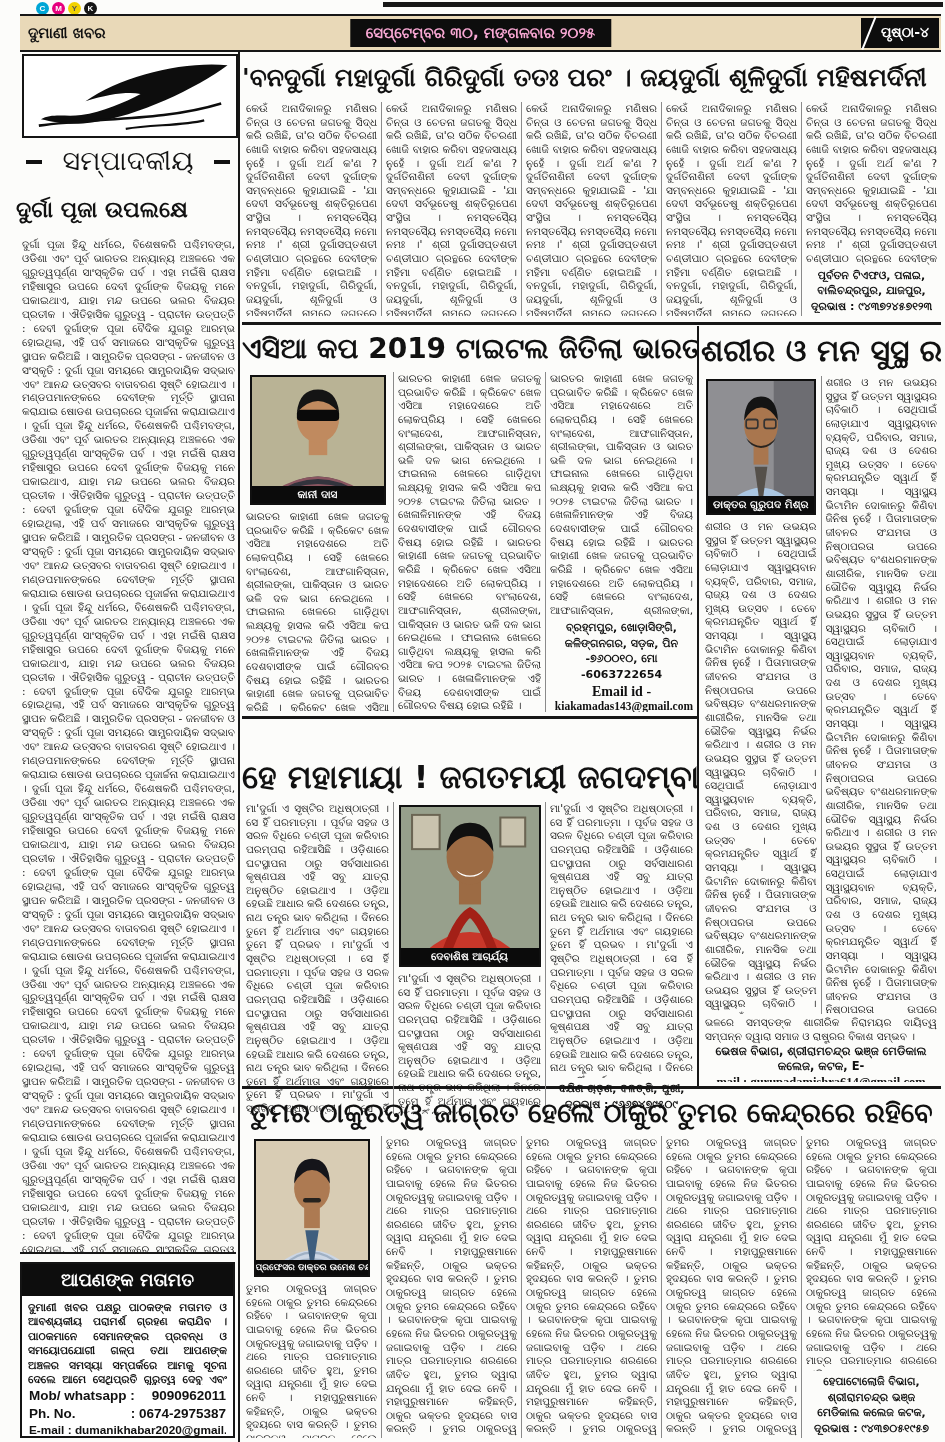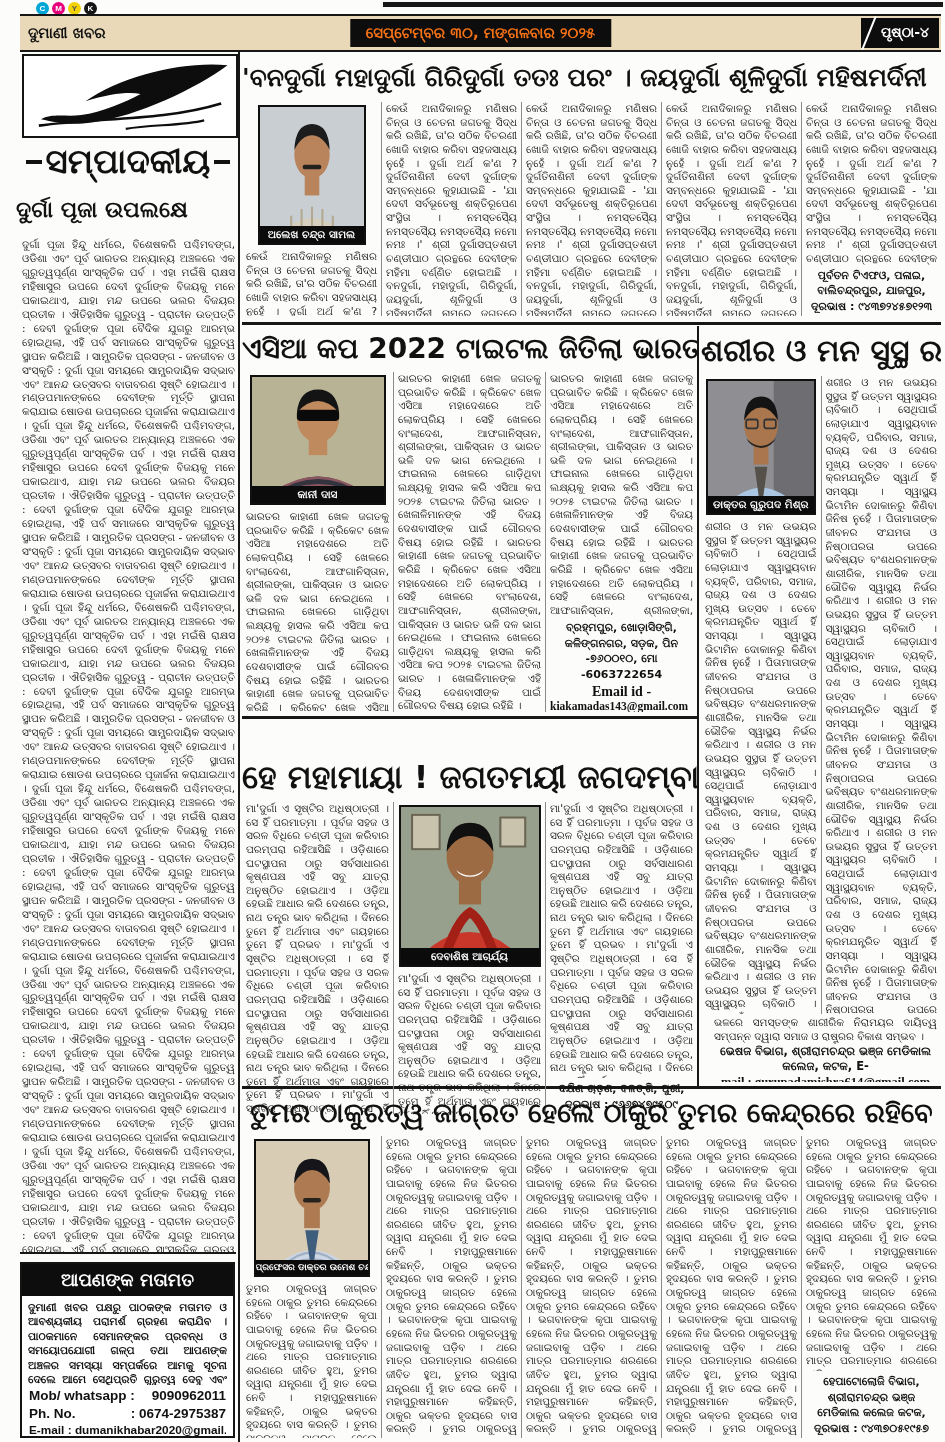--- a/index.html
+++ b/index.html
@@ -12,33 +12,33 @@
   .regmarks{position:absolute;left:36px;top:2px;display:flex;gap:3px;}
   .regmark{width:13px;height:13px;border-radius:50%;color:#fff;font-size:8px;line-height:13px;
     text-align:center;font-weight:bold;font-family:"Liberation Sans",sans-serif;}
   .regmark.c{background:#00a6d6;} .regmark.m{background:#e6007e;}
   .regmark.y{background:#f2d200;color:#555;} .regmark.k{background:#151515;}
   .toprule{position:absolute;left:383px;top:2px;width:560px;height:5px;background:#171717;}
   
   .masthead{position:absolute;left:20px;top:14px;width:921px;height:34px;background:#e9d9b8;
     border-top:2px solid #161616;border-bottom:2px solid #161616;display:flex;align-items:center;}
   .mast-left{font-weight:bold;font-size:15px;padding-left:8px;white-space:nowrap;}
-  .mast-date{position:absolute;left:50%;transform:translateX(-50%);background:#0d0d0d;color:#f97316;
+  .mast-date{position:absolute;left:50%;transform:translateX(-50%);background:#0d0d0d;color:#f9a8d4;
     font-weight:bold;font-size:15px;padding:5px 16px;white-space:nowrap;}
   .mast-page{position:absolute;right:2px;top:2px;bottom:2px;background:#0d0d0d;color:#fff;
     font-weight:bold;font-size:14px;padding:6px 10px 0 20px;white-space:nowrap;}
   .mast-page::before{content:"";position:absolute;left:7px;top:-3px;width:2px;height:36px;
     background:#fff;transform:rotate(22deg);}
   
   .vline,.hline{position:absolute;background:#171717;}
   
   .quill-box{position:absolute;left:22px;top:54px;width:212px;height:80px;border:2px solid #141414;background:#fff;}
   .quill-box svg{width:100%;height:100%;display:block;}
   .ed-title{position:absolute;left:22px;top:138px;width:212px;height:46px;text-align:center;
-    font-weight:bold;font-size:34px;line-height:46px;white-space:nowrap;overflow:hidden;}
+    font-weight:normal;font-size:27px;line-height:46px;white-space:nowrap;overflow:hidden;}
   .ed-dash{position:absolute;top:160px;width:16px;height:4px;background:#111;}
   .ed-head{position:absolute;left:16px;top:188px;width:213px;height:44px;font-weight:bold;
     font-size:22px;line-height:44px;white-space:nowrap;overflow:hidden;}
   .ed-body{position:absolute;left:22px;top:238px;width:213px;height:1014px;
     font-size:10.5px;line-height:1.33;text-align:justify;overflow:hidden;}
   
   .opinion{position:absolute;left:20px;top:1262px;width:215px;height:176px;border:2px solid #141414;
     background:#fff;box-sizing:border-box;}
   .opinion-title{background:#0d0d0d;color:#fff;text-align:center;font-weight:bold;font-size:18px;
     padding:5px 0;white-space:nowrap;overflow:hidden;}
@@ -49,23 +49,23 @@
   .contact .email{font-size:11.8px;white-space:nowrap;overflow:hidden;}
   
   .article{position:absolute;overflow:hidden;}
   .headline{margin:0;font-weight:bold;text-align:center;white-space:nowrap;overflow:hidden;}
   .cols{display:flex;align-items:stretch;}
   .col{flex:1;display:flex;flex-direction:column;padding:0 4px;border-right:1px solid #8a8a8a;min-width:0;}
   .col:last-child{border-right:none;}
   .fill-text{flex:1;min-height:0;overflow:hidden;font-size:10.5px;line-height:1.3;text-align:justify;}
   .signoff{font-weight:bold;text-align:center;font-size:11px;line-height:1.4;padding:3px 0 2px;overflow:hidden;}
   .email-label{font-family:"Liberation Serif",serif;font-weight:bold;font-size:14px;text-align:center;}
-  .email-addr{font-family:"Liberation Serif",serif;font-weight:bold;font-size:11.5px;text-align:left;
+  .email-addr{font-family:"Liberation Serif",serif;font-weight:bold;font-size:11.5px;text-align:right;
     white-space:nowrap;overflow:hidden;}
-  .art-footer{padding:2px 4px 0;font-size:10.5px;text-align:justify;line-height:1.32;overflow:hidden;margin-left:9px;}
+  .art-footer{padding:2px 4px 0;font-size:10.5px;text-align:justify;line-height:1.32;overflow:hidden;}
   .art-footer .bold{font-weight:bold;text-align:center;font-size:11.5px;}
   .art-footer .bold-email{font-family:"Liberation Serif",serif;font-weight:bold;font-size:12.5px;text-align:center;
     white-space:nowrap;overflow:hidden;}
   
   .photo{border:2px solid #101010;margin:3px auto 5px;position:relative;background:#bbb;flex-shrink:0;}
   .photo svg{display:block;width:100%;height:100%;}
   .photo figcaption{position:absolute;left:0;right:0;bottom:0;background:#0b0b0b;color:#fff;
     font-size:10.5px;font-weight:bold;text-align:center;padding:2px 0;white-space:nowrap;overflow:hidden;}
   figure{margin:0;}
 </style>
@@ -119,52 +119,40 @@
       <span>: 0674-2975387</span>
     </div>
     <div class="email">E-mail : dumanikhabar2020@gmail.com</div>
   </div>
 </div>
 
 <section class="article" style="left:242px;top:54px;width:699px;height:266px;">
   <h2 class="headline" style="font-size:25px;height:48px;line-height:48px;">'ବନଦୁର୍ଗା ମହାଦୁର୍ଗା ଗିରିଦୁର୍ଗା ତତଃ ପରଂ । ଜୟଦୁର୍ଗା ଶୂଳିଦୁର୍ଗା ମହିଷମର୍ଦିନୀ ।'</h2>
   <div class="cols" style="height:214px;">
     <div class="col">
-      <figure class="photo" style="width:104px;height:136px;">
-        <svg viewBox="0 0 100 120" preserveAspectRatio="none">
-          <rect width="100" height="120" fill="#c9ced2"></rect>
-          <path d="M12 120 Q50 76 88 120 Z" fill="#d6cfc0"></path>
-          <path d="M30 120 V96 M40 120 V90 M50 120 V88 M60 120 V90 M70 120 V96" stroke="#b3a98f" stroke-width="2"></path>
-          <rect x="43" y="60" width="14" height="18" fill="#b9835c"></rect>
-          <ellipse cx="50" cy="42" rx="17" ry="21" fill="#b9835c"></ellipse>
-          <path d="M33 38 Q34 15 50 15 Q66 15 67 38 Q60 25 50 25 Q40 25 33 38 Z" fill="#1c1c1c"></path>
-          <rect x="41" y="51" width="18" height="4" rx="2" fill="#24201d"></rect>
-        </svg>
-        <figcaption>ଅଲେଖ ଚନ୍ଦ୍ର ସାମଲ</figcaption>
-      </figure>
       <div class="fill-text">କେଉଁ ଅନାଦିକାଳରୁ ମଣିଷର ଚିନ୍ତା ଓ ଚେତନା ଜଗତକୁ ସିଦ୍ଧ କରି ରଖିଛି, ତା'ର ସଠିକ ବିଚରଣୀ ଖୋଜି ବାହାର କରିବା ସହଜସାଧ୍ୟ ନୁହେଁ । ଦୁର୍ଗା ଅର୍ଥ କ'ଣ ? ଦୁର୍ଗତିନାଶିନୀ ଦେବୀ ଦୁର୍ଗାଙ୍କ ସମ୍ବନ୍ଧରେ କୁହାଯାଇଛି - 'ଯା ଦେବୀ ସର୍ବଭୂତେଷୁ ଶକ୍ତିରୂପେଣ ସଂସ୍ଥିତା । ନମସ୍ତସ୍ୟୈ ନମସ୍ତସ୍ୟୈ ନମସ୍ତସ୍ୟୈ ନମୋ ନମଃ ।' ଶ୍ରୀ ଦୁର୍ଗାସପ୍ତଶତୀ ଚଣ୍ଡୀପାଠ ଗ୍ରନ୍ଥରେ ଦେବୀଙ୍କ ମହିମା ବର୍ଣ୍ଣିତ ହୋଇଅଛି । ବନଦୁର୍ଗା, ମହାଦୁର୍ଗା, ଗିରିଦୁର୍ଗା, ଜୟଦୁର୍ଗା, ଶୂଳିଦୁର୍ଗା ଓ ମହିଷମର୍ଦିନୀ ନାମରେ ଜଗତରେ ବିଖ୍ୟାତ ।</div>
     </div>
     <div class="col">
         <div class="fill-text">କେଉଁ ଅନାଦିକାଳରୁ ମଣିଷର ଚିନ୍ତା ଓ ଚେତନା ଜଗତକୁ ସିଦ୍ଧ କରି ରଖିଛି, ତା'ର ସଠିକ ବିଚରଣୀ ଖୋଜି ବାହାର କରିବା ସହଜସାଧ୍ୟ ନୁହେଁ । ଦୁର୍ଗା ଅର୍ଥ କ'ଣ ? ଦୁର୍ଗତିନାଶିନୀ ଦେବୀ ଦୁର୍ଗାଙ୍କ ସମ୍ବନ୍ଧରେ କୁହାଯାଇଛି - 'ଯା ଦେବୀ ସର୍ବଭୂତେଷୁ ଶକ୍ତିରୂପେଣ ସଂସ୍ଥିତା । ନମସ୍ତସ୍ୟୈ ନମସ୍ତସ୍ୟୈ ନମସ୍ତସ୍ୟୈ ନମୋ ନମଃ ।' ଶ୍ରୀ ଦୁର୍ଗାସପ୍ତଶତୀ ଚଣ୍ଡୀପାଠ ଗ୍ରନ୍ଥରେ ଦେବୀଙ୍କ ମହିମା ବର୍ଣ୍ଣିତ ହୋଇଅଛି । ବନଦୁର୍ଗା, ମହାଦୁର୍ଗା, ଗିରିଦୁର୍ଗା, ଜୟଦୁର୍ଗା, ଶୂଳିଦୁର୍ଗା ଓ ମହିଷମର୍ଦିନୀ ନାମରେ ଜଗତରେ ବିଖ୍ୟାତ ।</div>
       </div>
     <div class="col">
         <div class="fill-text">କେଉଁ ଅନାଦିକାଳରୁ ମଣିଷର ଚିନ୍ତା ଓ ଚେତନା ଜଗତକୁ ସିଦ୍ଧ କରି ରଖିଛି, ତା'ର ସଠିକ ବିଚରଣୀ ଖୋଜି ବାହାର କରିବା ସହଜସାଧ୍ୟ ନୁହେଁ । ଦୁର୍ଗା ଅର୍ଥ କ'ଣ ? ଦୁର୍ଗତିନାଶିନୀ ଦେବୀ ଦୁର୍ଗାଙ୍କ ସମ୍ବନ୍ଧରେ କୁହାଯାଇଛି - 'ଯା ଦେବୀ ସର୍ବଭୂତେଷୁ ଶକ୍ତିରୂପେଣ ସଂସ୍ଥିତା । ନମସ୍ତସ୍ୟୈ ନମସ୍ତସ୍ୟୈ ନମସ୍ତସ୍ୟୈ ନମୋ ନମଃ ।' ଶ୍ରୀ ଦୁର୍ଗାସପ୍ତଶତୀ ଚଣ୍ଡୀପାଠ ଗ୍ରନ୍ଥରେ ଦେବୀଙ୍କ ମହିମା ବର୍ଣ୍ଣିତ ହୋଇଅଛି । ବନଦୁର୍ଗା, ମହାଦୁର୍ଗା, ଗିରିଦୁର୍ଗା, ଜୟଦୁର୍ଗା, ଶୂଳିଦୁର୍ଗା ଓ ମହିଷମର୍ଦିନୀ ନାମରେ ଜଗତରେ ବିଖ୍ୟାତ ।</div>
       </div>
     <div class="col">
         <div class="fill-text">କେଉଁ ଅନାଦିକାଳରୁ ମଣିଷର ଚିନ୍ତା ଓ ଚେତନା ଜଗତକୁ ସିଦ୍ଧ କରି ରଖିଛି, ତା'ର ସଠିକ ବିଚରଣୀ ଖୋଜି ବାହାର କରିବା ସହଜସାଧ୍ୟ ନୁହେଁ । ଦୁର୍ଗା ଅର୍ଥ କ'ଣ ? ଦୁର୍ଗତିନାଶିନୀ ଦେବୀ ଦୁର୍ଗାଙ୍କ ସମ୍ବନ୍ଧରେ କୁହାଯାଇଛି - 'ଯା ଦେବୀ ସର୍ବଭୂତେଷୁ ଶକ୍ତିରୂପେଣ ସଂସ୍ଥିତା । ନମସ୍ତସ୍ୟୈ ନମସ୍ତସ୍ୟୈ ନମସ୍ତସ୍ୟୈ ନମୋ ନମଃ ।' ଶ୍ରୀ ଦୁର୍ଗାସପ୍ତଶତୀ ଚଣ୍ଡୀପାଠ ଗ୍ରନ୍ଥରେ ଦେବୀଙ୍କ ମହିମା ବର୍ଣ୍ଣିତ ହୋଇଅଛି । ବନଦୁର୍ଗା, ମହାଦୁର୍ଗା, ଗିରିଦୁର୍ଗା, ଜୟଦୁର୍ଗା, ଶୂଳିଦୁର୍ଗା ଓ ମହିଷମର୍ଦିନୀ ନାମରେ ଜଗତରେ ବିଖ୍ୟାତ ।</div>
       </div>
     <div class="col">
       <div class="fill-text">କେଉଁ ଅନାଦିକାଳରୁ ମଣିଷର ଚିନ୍ତା ଓ ଚେତନା ଜଗତକୁ ସିଦ୍ଧ କରି ରଖିଛି, ତା'ର ସଠିକ ବିଚରଣୀ ଖୋଜି ବାହାର କରିବା ସହଜସାଧ୍ୟ ନୁହେଁ । ଦୁର୍ଗା ଅର୍ଥ କ'ଣ ? ଦୁର୍ଗତିନାଶିନୀ ଦେବୀ ଦୁର୍ଗାଙ୍କ ସମ୍ବନ୍ଧରେ କୁହାଯାଇଛି - 'ଯା ଦେବୀ ସର୍ବଭୂତେଷୁ ଶକ୍ତିରୂପେଣ ସଂସ୍ଥିତା । ନମସ୍ତସ୍ୟୈ ନମସ୍ତସ୍ୟୈ ନମସ୍ତସ୍ୟୈ ନମୋ ନମଃ ।' ଶ୍ରୀ ଦୁର୍ଗାସପ୍ତଶତୀ ଚଣ୍ଡୀପାଠ ଗ୍ରନ୍ଥରେ ଦେବୀଙ୍କ ମହିମା ବର୍ଣ୍ଣିତ ହୋଇଅଛି । ବନଦୁର୍ଗା, ମହାଦୁର୍ଗା, ଗିରିଦୁର୍ଗା, ଜୟଦୁର୍ଗା, ଶୂଳିଦୁର୍ଗା ଓ ମହିଷମର୍ଦିନୀ ନାମରେ ଜଗତରେ ବିଖ୍ୟାତ ।</div>
       <div class="signoff">ପୂର୍ବତନ ଟିଏଫଓ, ପଳାଇ, ବାଲିଚନ୍ଦ୍ରପୁର, ଯାଜପୁର, ଦୂରଭାଷ : ୯୪୩୭୨୪୫୭୧୨୩</div>
     </div>
   </div>
 </section>
 
 <section class="article" style="left:242px;top:326px;width:455px;height:390px;">
-  <h2 class="headline" style="font-size:28px;height:46px;line-height:46px;">ଏସିଆ କପ 2022 ଟାଇଟଲ ଜିତିଲା ଭାରତ</h2>
+  <h2 class="headline" style="font-size:28px;height:46px;line-height:46px;">ଏସିଆ କପ 2019 ଟାଇଟଲ ଜିତିଲା ଭାରତ</h2>
   <div class="cols" style="height:340px;">
     <div class="col">
       <figure class="photo" style="width:132px;height:126px;">
         <svg viewBox="0 0 100 100" preserveAspectRatio="none">
           <rect width="100" height="100" fill="#b9b395"></rect>
           <path d="M8 100 Q50 58 92 100 Z" fill="#33343d"></path>
           <path d="M16 92 Q50 68 84 92 M12 98 Q50 74 88 98" stroke="#8a5560" stroke-width="2" fill="none"></path>
           <rect x="43" y="48" width="14" height="14" fill="#c08a5f"></rect>
           <ellipse cx="50" cy="33" rx="16" ry="19" fill="#c08a5f"></ellipse>
           <path d="M34 28 Q36 10 50 10 Q64 10 66 28 Q58 19 50 19 Q42 19 34 28 Z" fill="#141414"></path>

